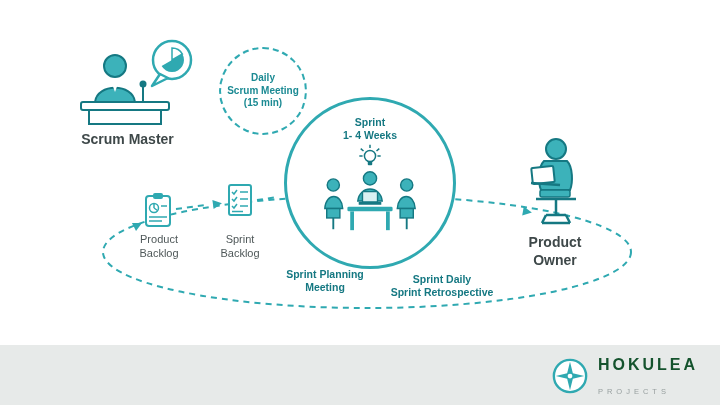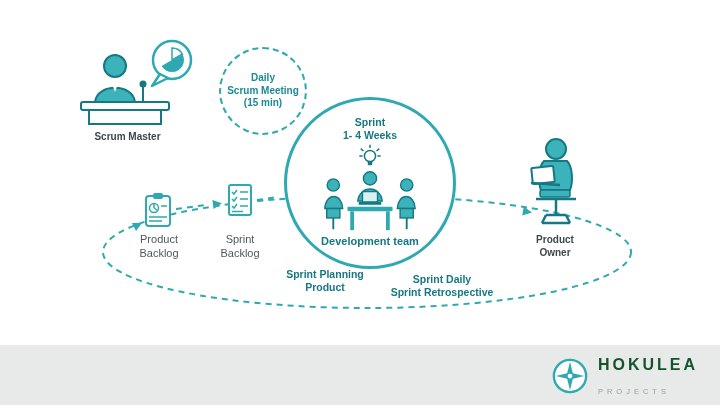--- a/index.html
+++ b/index.html
@@ -10,21 +10,21 @@
   .overlay{position:absolute;left:0;top:0;z-index:1;pointer-events:none;}
   .dash{fill:none;stroke:#2FA9B1;stroke-width:2;stroke-dasharray:6 5;}
   .ah{fill:#2FA9B1;stroke:none;}
   .big-circle{left:284px;top:97px;width:172px;height:172px;border:3px solid #2FA9B1;border-radius:50%;
               background:#fff;z-index:2;display:flex;flex-direction:column;align-items:center;box-sizing:border-box;}
   .daily-circle{left:219px;top:47px;width:88px;height:88px;border:2px dashed #2FA9B1;border-radius:50%;
               background:#fff;z-index:3;display:flex;align-items:center;justify-content:center;box-sizing:border-box;}
   .daily-text{font-size:10px;font-weight:bold;color:#1B8A93;}
   .sprint-text{margin-top:16px;font-size:10.5px;font-weight:bold;color:#157882;}
   .devteam-text{font-size:11px;font-weight:bold;color:#157882;margin-top:2px;}
-  .node-label-bold{font-size:10px;font-weight:bold;color:#3E4849;}
+  .node-label-bold{font-size:14px;font-weight:bold;color:#3E4849;}
   .node-label-gray{font-size:11px;color:#4F5859;}
   .phase-label{font-size:10.5px;font-weight:bold;color:#157882;z-index:2;}
   .icon-wrap{z-index:2;}
   .footer{position:absolute;left:0;bottom:0;width:720px;height:60px;background:#E7EAE9;z-index:4;}
   .logo{position:absolute;right:22px;top:11px;display:flex;align-items:center;gap:9px;}
   .logo-text{display:flex;flex-direction:column;}
   .logo-name{font-size:16px;font-weight:bold;color:#14532d;letter-spacing:3px;}
   .logo-tagline{font-size:7.5px;color:#98A0A0;letter-spacing:4px;margin-top:13px;}
 </style>
 </head>
@@ -98,21 +98,20 @@
 
       <circle cx="99" cy="17" r="6.5" fill="#3CB2BA" stroke="#157882" stroke-width="1.5"></circle>
       <path d="M89 42 C90 25, 107 25, 108 42 L89 42 Z" fill="#3CB2BA" stroke="#157882" stroke-width="1.5"></path>
       <rect x="92" y="42" width="14" height="10" fill="#3CB2BA" stroke="#157882" stroke-width="1.5"></rect>
       <line x1="99" y1="52" x2="99" y2="64" stroke="#157882" stroke-width="2"></line>
 
       <rect x="36" y="40" width="48" height="5" rx="1.5" fill="#2FA9B1"></rect>
       <rect x="39" y="45" width="4" height="20" fill="#2FA9B1"></rect>
       <rect x="77" y="45" width="4" height="20" fill="#2FA9B1"></rect>
     </svg>
-    <div class="label devteam-text">Development team</div>
   </div>
 
   <div class="abs icon-wrap" style="left:144px;top:192px;width:28px;height:36px;">
     <svg width="28" height="36" viewBox="0 0 28 36">
       <rect x="2" y="4" width="24" height="30" rx="3" fill="#ffffff" stroke="#2FA9B1" stroke-width="2"></rect>
       <rect x="9" y="1" width="10" height="6" rx="2" fill="#2FA9B1"></rect>
       <circle cx="10" cy="16" r="4.5" fill="none" stroke="#2FA9B1" stroke-width="1.5"></circle>
       <path d="M10 16 L10 11.5 M10 16 L13.5 18.5" stroke="#2FA9B1" stroke-width="1.5" fill="none"></path>
       <line x1="17" y1="14" x2="23" y2="14" stroke="#2FA9B1" stroke-width="1.5"></line>
       <line x1="5" y1="25" x2="23" y2="25" stroke="#2FA9B1" stroke-width="1.5"></line>
@@ -150,21 +149,21 @@
       <line x1="22" y1="78" x2="32" y2="78" stroke="#157882" stroke-width="2.5"></line>
       <line x1="32" y1="78" x2="42" y2="78" stroke="#157882" stroke-width="2.5"></line>
       <line x1="22" y1="78" x2="18" y2="86" stroke="#157882" stroke-width="2.5"></line>
       <line x1="42" y1="78" x2="46" y2="86" stroke="#157882" stroke-width="2.5"></line>
     </svg>
   </div>
   <div class="abs label node-label-bold" style="left:517px;top:234px;width:76px;">Product
 Owner</div>
 
   <div class="abs label phase-label" style="left:272px;top:268px;width:106px;">Sprint Planning
-Product</div>
+Meeting</div>
   <div class="abs label phase-label" style="left:380px;top:273px;width:124px;">Sprint Daily
 Sprint Retrospective</div>
 
   <div class="footer">
     <div class="logo">
       <svg width="38" height="38" viewBox="0 0 40 40">
         <circle cx="20" cy="20" r="17" fill="#ffffff" stroke="#2FA9B1" stroke-width="2.5"></circle>
         <path d="M20 5 L23 17 L35 20 L23 23 L20 35 L17 23 L5 20 L17 17 Z" fill="#2FA9B1"></path>
         <circle cx="20" cy="20" r="2.5" fill="#ffffff"></circle>
       </svg>

